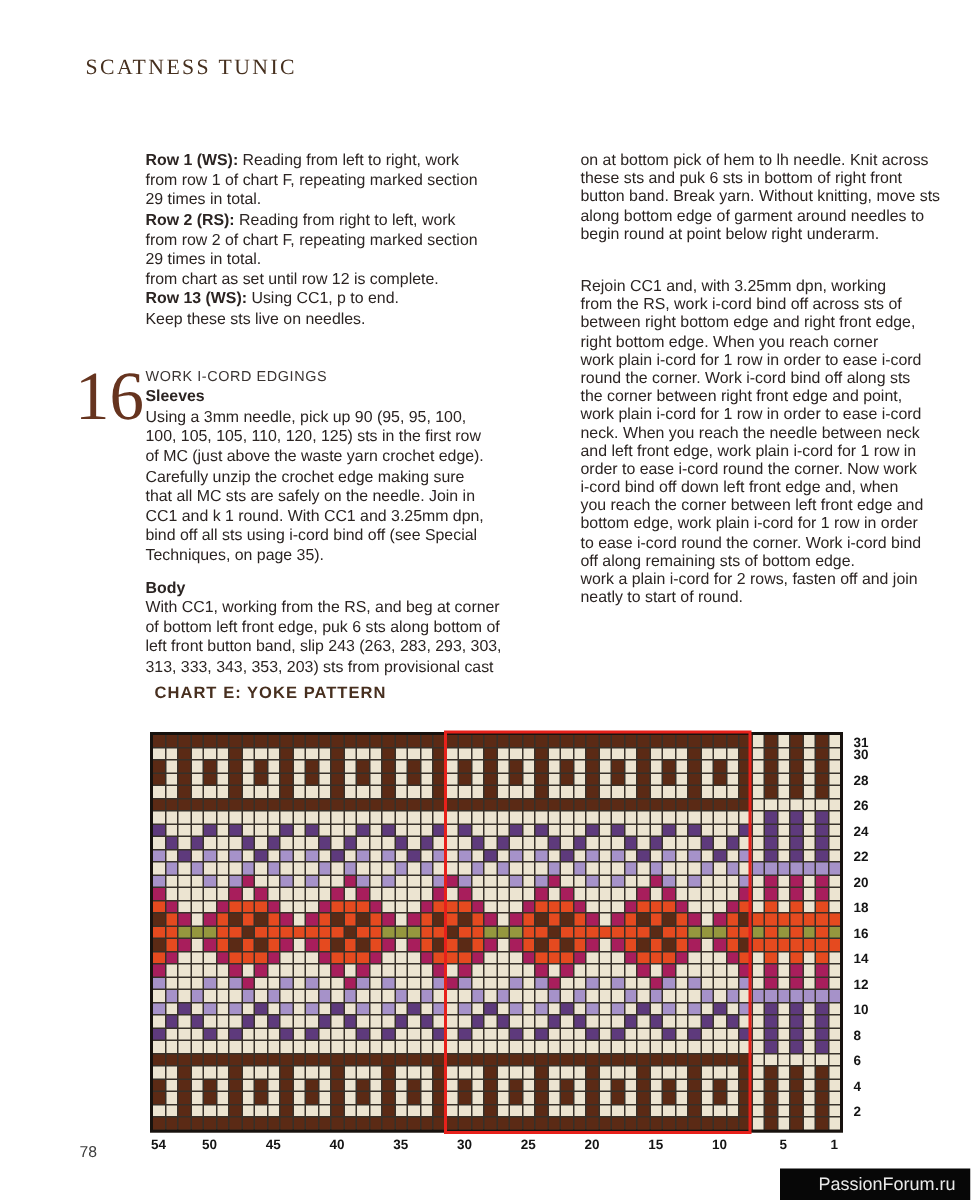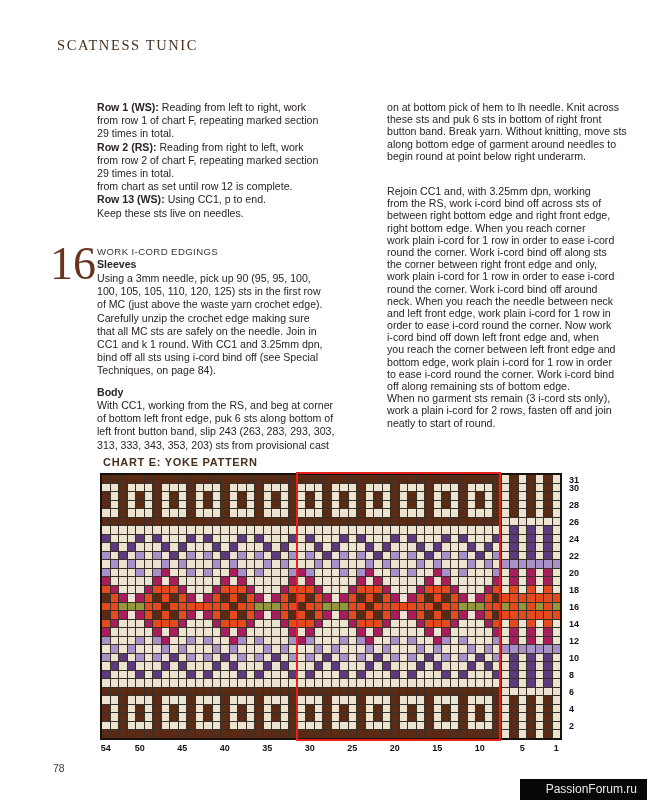--- a/index.html
+++ b/index.html
@@ -15,21 +15,21 @@
   .line .b { font-weight:700; }
   .lh-left .line { line-height:13.2px; height:13.2px; }
   .lh-right .line { line-height:12.2px; height:12.2px; }
 
   .sec-num { font-family:"Liberation Serif", serif; font-size:46px; color:#66341f; line-height:46px; }
   .sec-head { font-size:9.6px; letter-spacing:0.4px; color:#3a3432; }
   .sub-head { font-size:10.6px; font-weight:700; color:#2b2422; }
 
   .chart-title { font-size:11px; font-weight:700; letter-spacing:0.7px; color:#472f1f; }
 
-  #chart-wrap { position:absolute; left:100px; top:473px; }
+  #chart-wrap { position:absolute; left:100px; top:488px; }
   #chart-grid { display:grid; gap:1px; background:#373029; border:2px solid #17120e; width:max-content; }
   .cell { width:7.5px; height:7.5px; }
   #repeat-box { position:absolute; border:2px solid #e7211b; pointer-events:none; }
   .row-label { position:absolute; font-size:9px; font-weight:700; color:#141414; line-height:9px; }
   .st-label { position:absolute; font-size:9px; font-weight:700; color:#141414; transform:translateX(-50%); }
 
   .page-num { font-size:10.5px; color:#3c3c3c; }
   #watermark { position:absolute; right:0; bottom:0; background:#070707; color:#e9e9e9;
                font-size:12px; padding:3px 10px 4px 26px; }
 </style>
@@ -56,21 +56,21 @@
   <div class="abs sec-head" style="left:97px; top:246px;">WORK I-CORD EDGINGS</div>
   <div class="abs sub-head" style="left:97px; top:258px;">Sleeves</div>
   <div class="abs col lh-left" style="left:97px; top:272px;">
       <div class="line"><span>Using a 3mm needle, pick up 90 (95, 95, 100,</span></div>
       <div class="line"><span>100, 105, 105, 110, 120, 125) sts in the first row</span></div>
       <div class="line"><span>of MC (just above the waste yarn crochet edge).</span></div>
       <div class="line"><span>Carefully unzip the crochet edge making sure</span></div>
       <div class="line"><span>that all MC sts are safely on the needle. Join in</span></div>
       <div class="line"><span>CC1 and k 1 round. With CC1 and 3.25mm dpn,</span></div>
       <div class="line"><span>bind off all sts using i-cord bind off (see Special</span></div>
-      <div class="line"><span>Techniques, on page 84).</span></div>
+      <div class="line"><span>Techniques, on page 35).</span></div>
     </div>
 
   <div class="abs sub-head" style="left:97px; top:386px;">Body</div>
   <div class="abs col lh-left" style="left:97px; top:399px;">
       <div class="line"><span>With CC1, working from the RS, and beg at corner</span></div>
       <div class="line"><span>of bottom left front edge, puk 6 sts along bottom of</span></div>
       <div class="line"><span>left front button band, slip 243 (263, 283, 293, 303,</span></div>
       <div class="line"><span>313, 333, 343, 353, 203) sts from provisional cast</span></div>
     </div>
 
@@ -81,32 +81,30 @@
       <div class="line"><span>along bottom edge of garment around needles to</span></div>
       <div class="line"><span>begin round at point below right underarm.</span></div>
     </div>
   <div class="abs col lh-right" style="left:387px; top:185px;">
       <div class="line"><span>Rejoin CC1 and, with 3.25mm dpn, working</span></div>
       <div class="line"><span>from the RS, work i-cord bind off across sts of</span></div>
       <div class="line"><span>between right bottom edge and right front edge,</span></div>
       <div class="line"><span>right bottom edge. When you reach corner</span></div>
       <div class="line"><span>work plain i-cord for 1 row in order to ease i-cord</span></div>
       <div class="line"><span>round the corner. Work i-cord bind off along sts</span></div>
-      <div class="line"><span>the corner between right front edge and only,</span></div>
+      <div class="line"><span>the corner between right front edge and point,</span></div>
       <div class="line"><span>work plain i-cord for 1 row in order to ease i-cord</span></div>
-      <div class="line"><span>round the corner. Work i-cord bind off around</span></div>
       <div class="line"><span>neck. When you reach the needle between neck</span></div>
       <div class="line"><span>and left front edge, work plain i-cord for 1 row in</span></div>
       <div class="line"><span>order to ease i-cord round the corner. Now work</span></div>
       <div class="line"><span>i-cord bind off down left front edge and, when</span></div>
       <div class="line"><span>you reach the corner between left front edge and</span></div>
       <div class="line"><span>bottom edge, work plain i-cord for 1 row in order</span></div>
       <div class="line"><span>to ease i-cord round the corner. Work i-cord bind</span></div>
       <div class="line"><span>off along remaining sts of bottom edge.</span></div>
-      <div class="line"><span>When no garment sts remain (3 i-cord sts only),</span></div>
       <div class="line"><span>work a plain i-cord for 2 rows, fasten off and join</span></div>
       <div class="line"><span>neatly to start of round.</span></div>
     </div>
 
   <div class="abs chart-title" style="left:103px; top:456px;">CHART E: YOKE PATTERN</div>
 
   <div id="chart-wrap">
     <div id="chart-grid" style="grid-template-columns: repeat(54, 7.5px); grid-auto-rows: 7.5px;">
         <div class="cell" style="background: rgb(91, 42, 21);"></div>
         <div class="cell" style="background: rgb(91, 42, 21);"></div>

